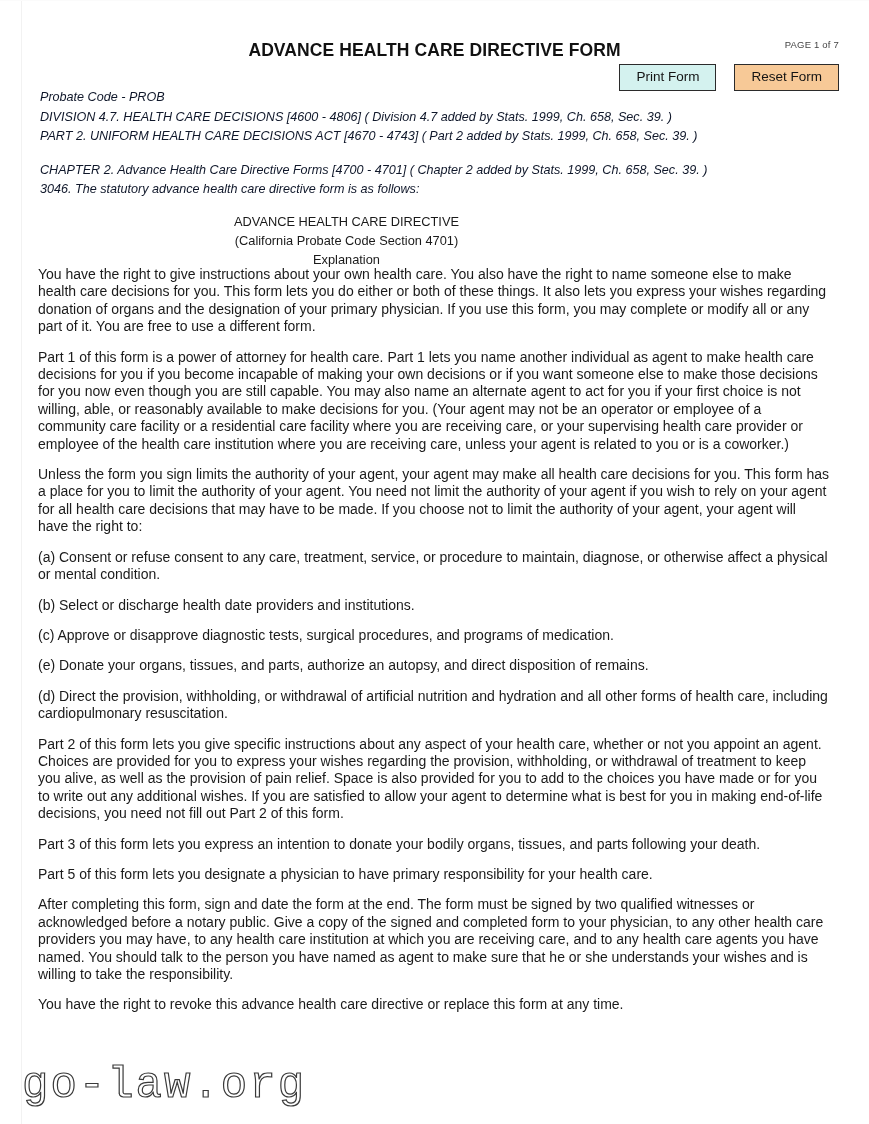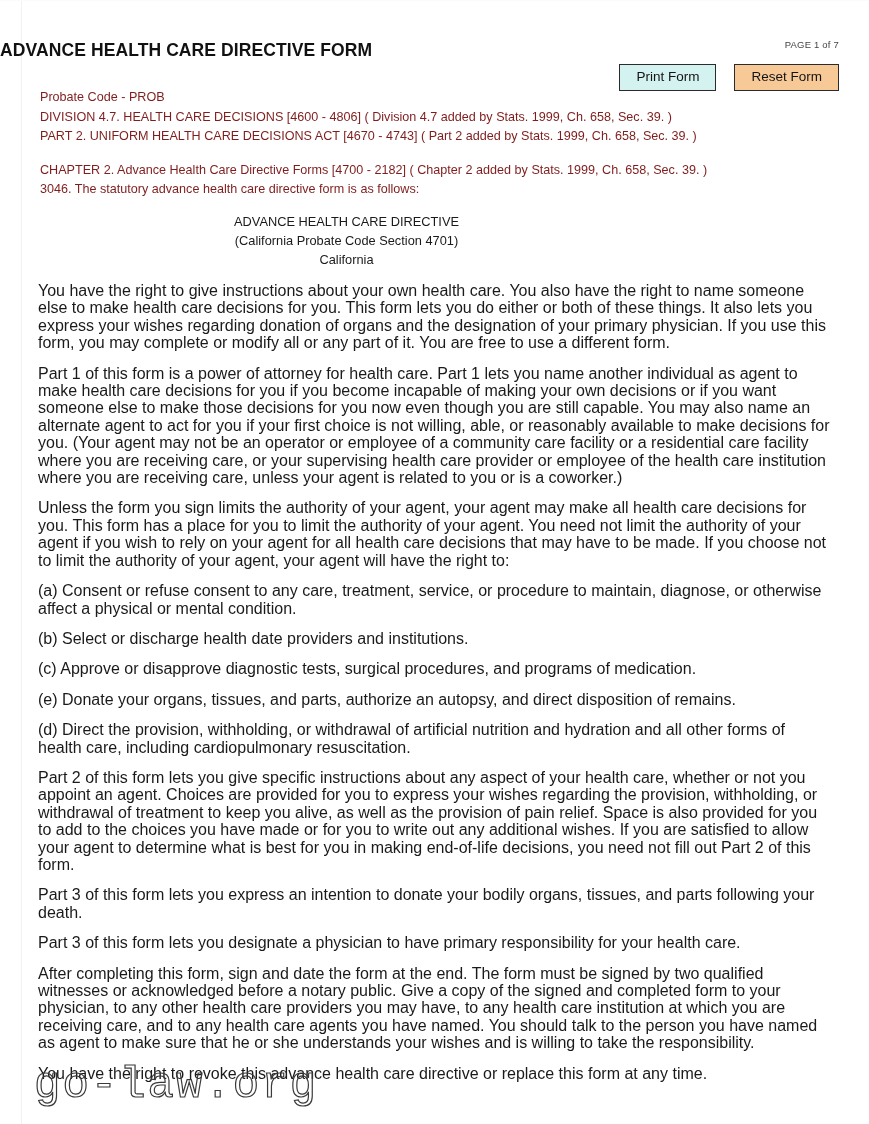--- a/index.html
+++ b/index.html
@@ -38,20 +38,21 @@
     height: 1px;
     background: #fbfbfb;
   }
 
   
   .doc-title {
     position: absolute;
     left: 0;
     top: 40px;
     width: 869px;
+    text-align: center;
     font-size: 17.5px;
     font-weight: bold;
     letter-spacing: 0.1px;
     color: #111;
   }
   .page-marker {
     position: absolute;
     right: 30px;
     top: 39px;
     font-size: 9.5px;
@@ -87,21 +88,22 @@
   }
 
   
   .statute-block {
     position: absolute;
     left: 40px;
     top: 88px;
     width: 800px;
     font-size: 12.6px;
     line-height: 19.5px;
-    color: #7f1d1d;
+    color: #0f172a;
+    font-style: italic;
   }
   .statute-block .spacer {
     height: 14px;
   }
 
   
   .center-title {
     position: absolute;
     left: 0;
     top: 212px;
@@ -109,35 +111,35 @@
     text-align: center;
     font-size: 12.8px;
     line-height: 19px;
     color: #1a1a1a;
   }
 
   
   .body-copy {
     position: absolute;
     left: 38px;
-    top: 282px;
+    top: 266px;
     width: 792px;
-    font-size: 16px;
+    font-size: 14px;
     line-height: 17.4px;
     color: #1a1a1a;
     text-align: left;
   }
   .body-copy p {
     margin: 0 0 13px 0;
   }
 
   
   .watermark {
     position: absolute;
-    left: 34px;
+    left: 22px;
     top: 1063px;
     font-family: "Liberation Mono", monospace;
     font-size: 44px;
     line-height: 44px;
     letter-spacing: 2px;
     color: transparent;
     -webkit-text-stroke: 1.2px #3a3a3a;
     text-shadow: none;
     white-space: nowrap;
     pointer-events: none;
@@ -158,41 +160,41 @@
   <div class="form-buttons">
     <div class="form-btn print">Print Form</div>
     <div class="form-btn reset">Reset Form</div>
   </div>
 
   <div class="statute-block">
     <div>Probate Code - PROB</div>
     <div>DIVISION 4.7. HEALTH CARE DECISIONS [4600 - 4806]  ( Division 4.7 added by Stats. 1999, Ch. 658, Sec. 39. )</div>
     <div>PART 2. UNIFORM HEALTH CARE DECISIONS ACT [4670 - 4743]  ( Part 2 added by Stats. 1999, Ch. 658, Sec. 39. )</div>
     <div class="spacer"></div>
-    <div>CHAPTER 2. Advance Health Care Directive Forms [4700 - 2182]  ( Chapter 2 added by Stats. 1999, Ch. 658, Sec. 39. )</div>
+    <div>CHAPTER 2. Advance Health Care Directive Forms [4700 - 4701]  ( Chapter 2 added by Stats. 1999, Ch. 658, Sec. 39. )</div>
     <div>3046.  The statutory advance health care directive form is as follows:</div>
   </div>
 
   <div class="center-title">
     <div>ADVANCE HEALTH CARE DIRECTIVE</div>
     <div>(California Probate Code Section 4701)</div>
-    <div>California</div>
+    <div>Explanation</div>
   </div>
 
   <div class="body-copy">
     <p>You have the right to give instructions about your own health care. You also have the right to name someone else to make health care decisions for you. This form lets you do either or both of these things. It also lets you express your wishes regarding donation of organs and the designation of your primary physician. If you use this form, you may complete or modify all or any part of it. You are free to use a different form.</p>
     <p>Part 1 of this form is a power of attorney for health care. Part 1 lets you name another individual as agent to make health care decisions for you if you become incapable of making your own decisions or if you want someone else to make those decisions for you now even though you are still capable. You may also name an alternate agent to act for you if your first choice is not willing, able, or reasonably available to make decisions for you. (Your agent may not be an operator or employee of a community care facility or a residential care facility where you are receiving care, or your supervising health care provider or employee of the health care institution where you are receiving care, unless your agent is related to you or is a coworker.)</p>
     <p>Unless the form you sign limits the authority of your agent, your agent may make all health care decisions for you. This form has a place for you to limit the authority of your agent. You need not limit the authority of your agent if you wish to rely on your agent for all health care decisions that may have to be made. If you choose not to limit the authority of your agent, your agent will have the right to:</p>
     <p>(a) Consent or refuse consent to any care, treatment, service, or procedure to maintain, diagnose, or otherwise affect a physical or mental condition.</p>
     <p>(b) Select or discharge health date providers and institutions.</p>
     <p>(c) Approve or disapprove diagnostic tests, surgical procedures, and programs of medication.</p>
     <p>(e) Donate your organs, tissues, and parts, authorize an autopsy, and direct disposition of remains.</p>
     <p>(d) Direct the provision, withholding, or withdrawal of artificial nutrition and hydration and all other forms of health care, including cardiopulmonary resuscitation.</p>
     <p>Part 2 of this form lets you give specific instructions about any aspect of your health care, whether or not you appoint an agent. Choices are provided for you to express your wishes regarding the provision, withholding, or withdrawal of treatment to keep you alive, as well as the provision of pain relief. Space is also provided for you to add to the choices you have made or for you to write out any additional wishes. If you are satisfied to allow your agent to determine what is best for you in making end-of-life decisions, you need not fill out Part 2 of this form.</p>
     <p>Part 3 of this form lets you express an intention to donate your bodily organs, tissues, and parts following your death.</p>
-    <p>Part 3 of this form lets you designate a physician to have primary responsibility for your health care.</p>
+    <p>Part 5 of this form lets you designate a physician to have primary responsibility for your health care.</p>
     <p>After completing this form, sign and date the form at the end. The form must be signed by two qualified witnesses or acknowledged before a notary public. Give a copy of the signed and completed form to your physician, to any other health care providers you may have, to any health care institution at which you are receiving care, and to any health care agents you have named. You should talk to the person you have named as agent to make sure that he or she understands your wishes and is willing to take the responsibility.</p>
     <p>You have the right to revoke this advance health care directive or replace this form at any time.</p>
   </div>
 
   <div class="watermark">go-law.org</div>
 
 </div>
 
 </body></html>

